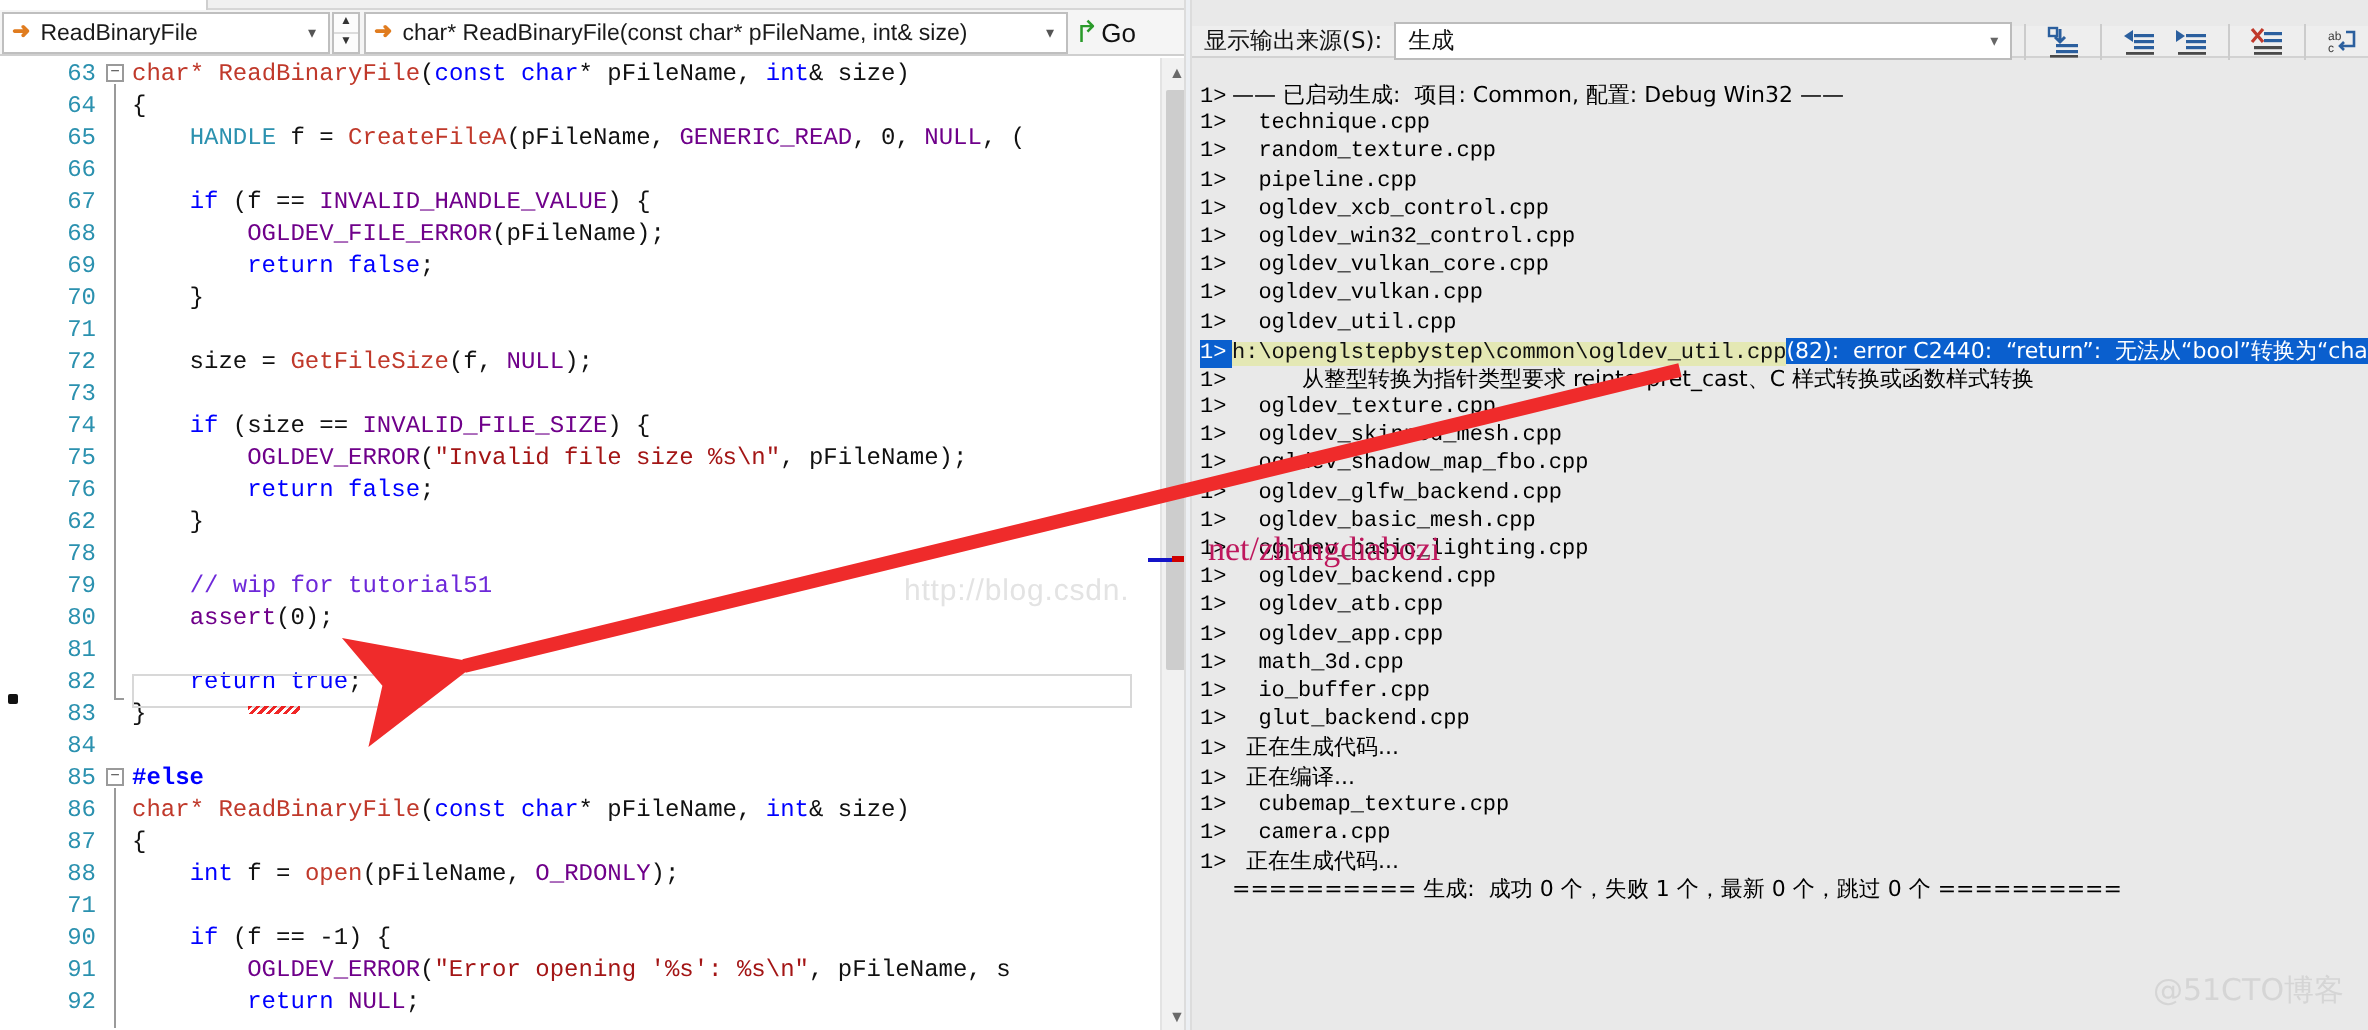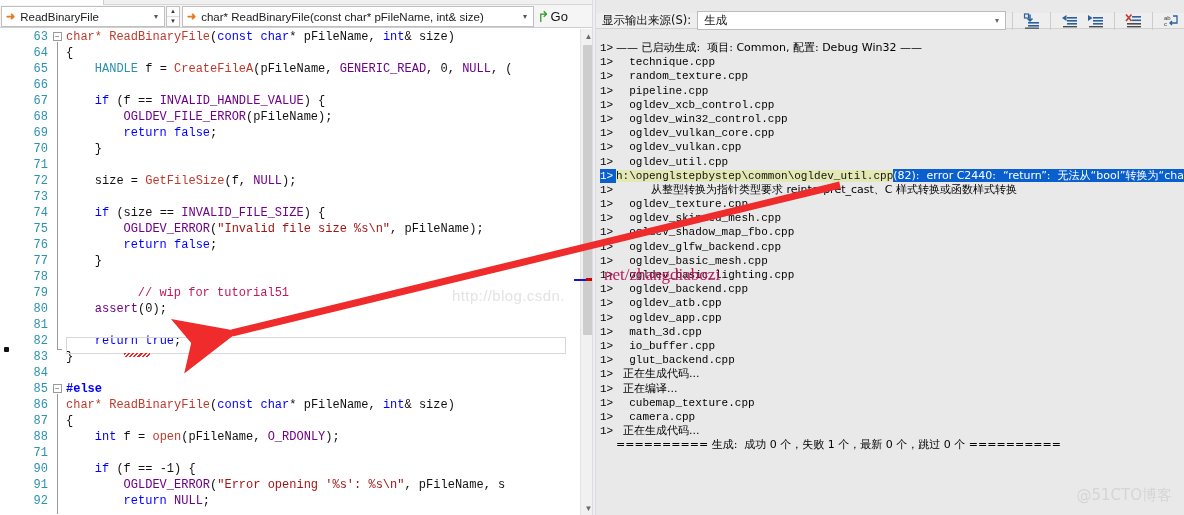--- a/index.html
+++ b/index.html
@@ -134,21 +134,21 @@
     line-height: 16px;
     white-space: pre;
   }
   #code-lines .ln { height: 16px; }
   .k  { color: #0000ff; }      
   .ty { color: #2b91af; }      
   .id { color: #111111; }      
   .mc { color: #6f008a; }      
   .fn { color: #c0392b; }      
   .st { color: #a31515; }      
-  .cm { color: #be185d; margin-left: 43px; }      
+  .cm { color: #6d28d9; }      
   .pp { color: #0000ff; font-weight: bold; }
 
   #current-line-box {
     position: absolute; left: 66px; top: 308px;
     width: 500px; height: 17px;
     border: 1px solid #d8d8d8; background: transparent;
   }
   #squiggle {
     position: absolute; left: 124px; top: 324px;
     width: 26px; height: 4px;
@@ -313,21 +313,21 @@
           <div class="ln">67</div>
           <div class="ln">68</div>
           <div class="ln">69</div>
           <div class="ln">70</div>
           <div class="ln">71</div>
           <div class="ln">72</div>
           <div class="ln">73</div>
           <div class="ln">74</div>
           <div class="ln">75</div>
           <div class="ln">76</div>
-          <div class="ln">77</div>
+          <div class="ln">62</div>
           <div class="ln">78</div>
           <div class="ln">79</div>
           <div class="ln">80</div>
           <div class="ln">81</div>
           <div class="ln">82</div>
           <div class="ln">83</div>
           <div class="ln">84</div>
           <div class="ln">85</div>
           <div class="ln">86</div>
           <div class="ln">87</div>

